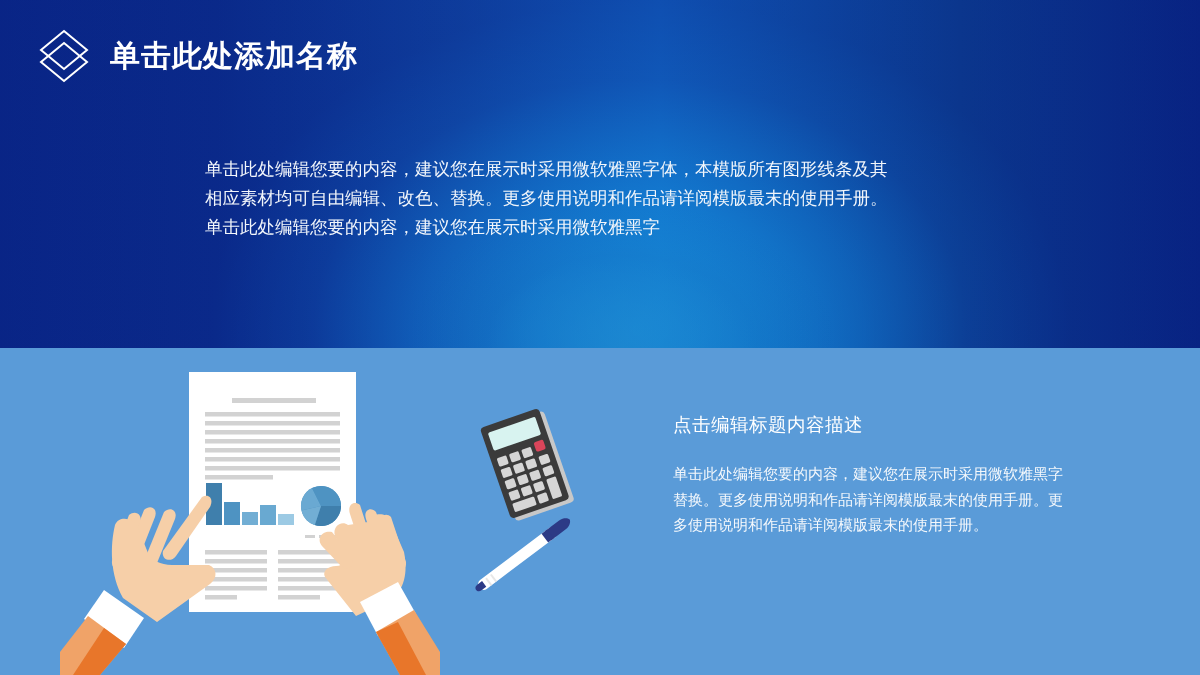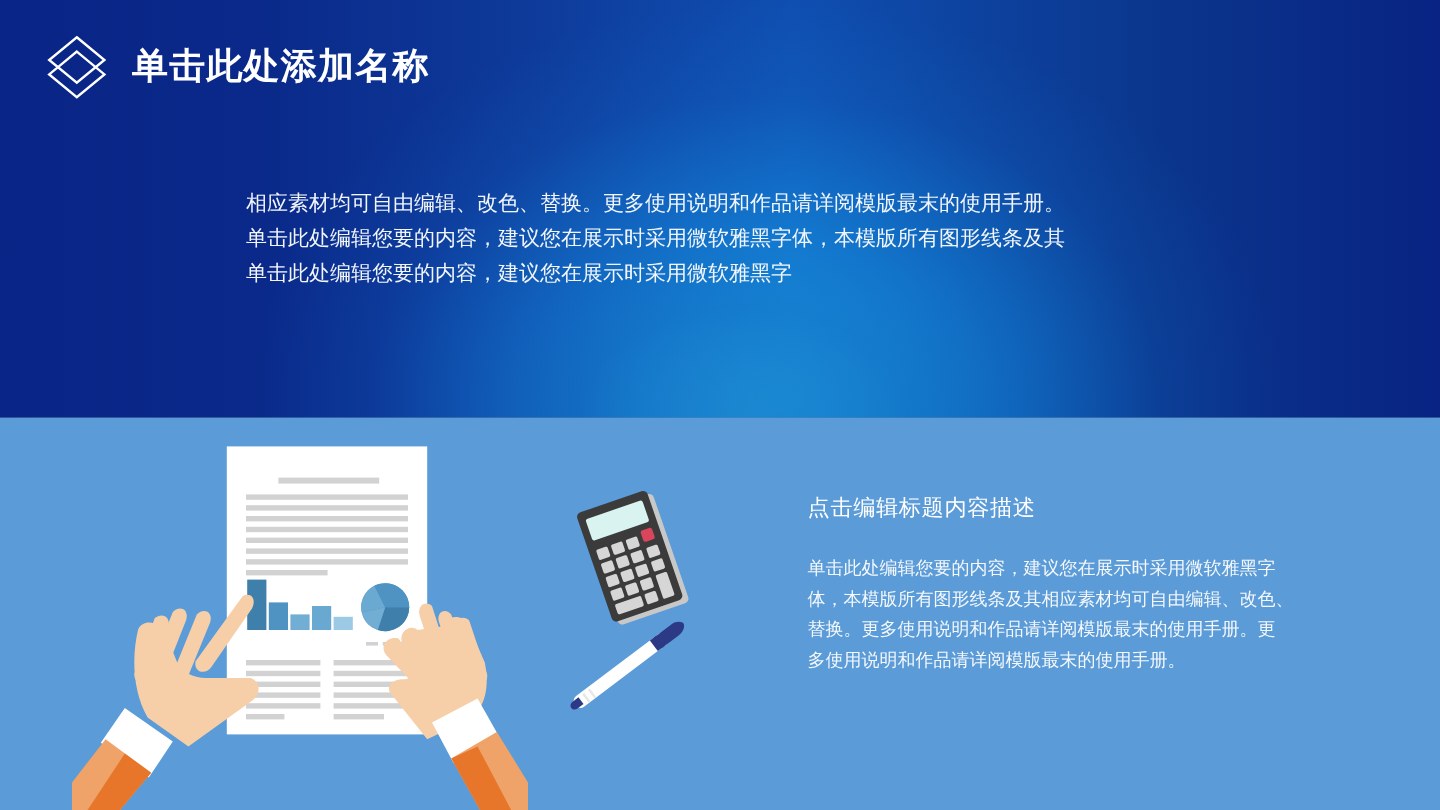--- a/index.html
+++ b/index.html
@@ -51,21 +51,21 @@
   
   .bottom-section {
     position:absolute; left:0; top:348px; width:1200px; height:327px;
     background:#5a9bd8; overflow:hidden;
   }
 
   
   .right-text { position:absolute; left:673px; top:412px; width:450px; z-index:5; }
   .rt-heading {
     color:#ffffff; font-size:18.5px; line-height:26px;
-    font-family:Liberation Mono, monospace; margin-bottom:24px; letter-spacing:.5px;
+    font-family:Liberation Sans, sans-serif; margin-bottom:24px; letter-spacing:.5px;
   }
   .rt-body { color:#f4f8fc; font-size:15px; line-height:25.5px; font-family:"Liberation Serif", serif; }
   .rt-body p { white-space:nowrap; }
 
   
   .illus { position:absolute; left:60px; top:360px; width:380px; height:315px; z-index:3; }
   .illus svg { display:block; width:380px; height:315px; }
 
   
   .desk-items { position:absolute; left:455px; top:405px; width:160px; height:190px; z-index:3; }
@@ -82,22 +82,22 @@
     <span class="logo-icon">
       <svg viewBox="0 0 56 62" width="56" height="62">
         <polygon points="28,6 51,25 28,44 5,25" fill="none" stroke="#ffffff" stroke-width="2"></polygon>
         <polygon points="28,18 51,37 28,56 5,37" fill="none" stroke="#ffffff" stroke-width="2"></polygon>
       </svg>
     </span>
     <span class="page-title">单击此处添加名称</span>
   </div>
 
   <div class="top-body">
+    <p>单击此处编辑您要的内容，建议您在展示时采用微软雅黑字体，本模版所有图形线条及其</p>
     <p>相应素材均可自由编辑、改色、替换。更多使用说明和作品请详阅模版最末的使用手册。</p>
-    <p>单击此处编辑您要的内容，建议您在展示时采用微软雅黑字体，本模版所有图形线条及其</p>
     <p>单击此处编辑您要的内容，建议您在展示时采用微软雅黑字</p>
   </div>
 
   <div class="bottom-section"></div>
 
   <div class="illus">
     <svg viewBox="0 0 380 315" width="380" height="315">
 
       <g>
         <rect x="129" y="12" width="167" height="240" fill="#ffffff"></rect>
@@ -221,19 +221,18 @@
         <rect x="24" y="145" width="2" height="9" fill="#e4e4e4" opacity=".9"></rect>
         <rect x="30" y="145" width="2" height="9" fill="#e4e4e4" opacity=".9"></rect>
       </g>
     </svg>
   </div>
 
   <div class="right-text">
     <div class="rt-heading">点击编辑标题内容描述</div>
     <div class="rt-body">
       <p>单击此处编辑您要的内容，建议您在展示时采用微软雅黑字</p>
-      <p>体，本模版所有图形线条及其相应素材均可自由编辑、改色、</p>
       <p>替换。更多使用说明和作品请详阅模版最末的使用手册。更</p>
       <p>多使用说明和作品请详阅模版最末的使用手册。</p>
     </div>
   </div>
 
 </div>
 
 </body></html>

